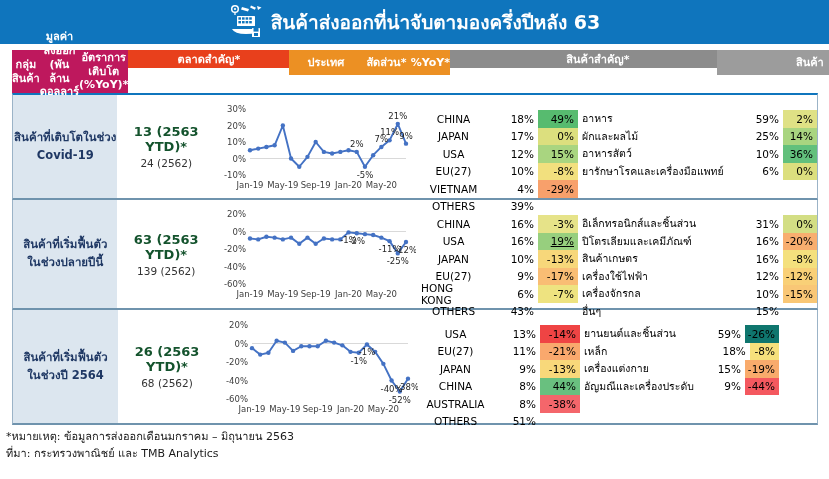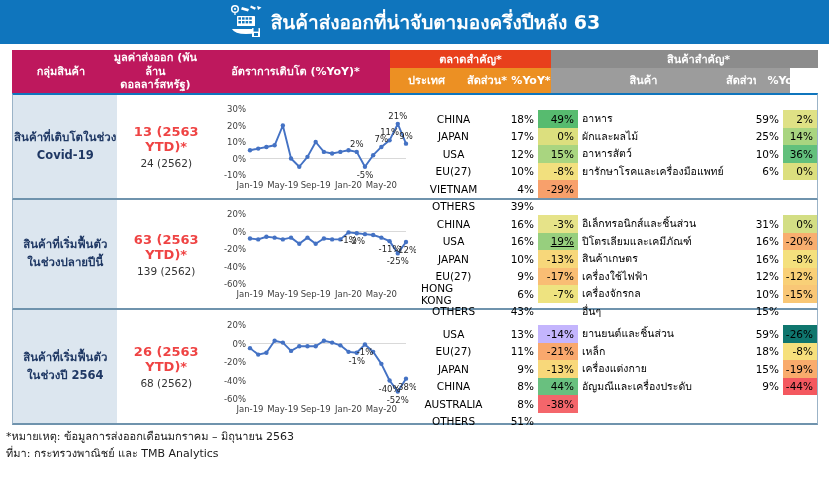--- a/index.html
+++ b/index.html
@@ -37,21 +37,21 @@
   .c-group{width:105px;}
   .c-value{width:98px;}
   .c-chart{width:203px;}
   .c-country{width:73px;}
   .c-share1{width:48px;}
   .c-yoy1{width:40px;}
   .c-product{width:157px;}
   .c-share2{width:48px;}
   .c-yoy2{width:34px;}
 
-  .hdr-split{display:flex;flex-direction:column;}
+  .hdr-split{display:flex;flex-direction:row;}
   .hdr-top{
     display:flex;align-items:center;justify-content:center;
     height:18px;color:#fff;font-size:11px;font-weight:bold;
   }
   .hdr-top.red{background:#e8401c;}
   .hdr-top.grey{background:#8c8c8c;}
   .hdr-sub{display:flex;height:25px;}
   .hdr-sub .th{height:25px;}
   .orange{background:#ec9023;}
   .grey{background:#9c9c9c;padding-left:28px;}
@@ -69,21 +69,21 @@
   .r2{height:110px;}
   .r3{height:115px;}
 
   .cell{box-sizing:border-box;display:flex;flex-direction:column;
         align-items:center;justify-content:center;}
   .cell-group{
     background:#dce6ef;color:#1f3864;font-size:11.5px;font-weight:bold;
     line-height:1.55;text-align:center;
   }
   .cell-value{color:#000;text-align:center;}
-  .val-main{font-size:13px;font-weight:bold;color:#ef4444;}
+  .val-main{font-size:13px;font-weight:bold;color:#14532d;}
   .val-sub{font-size:10.5px;color:#333;margin-top:3px;}
 
   .cell-chart{justify-content:center;}
 
   
   .subtable{display:flex;flex-direction:column;justify-content:flex-start;
             padding-top:15px;box-sizing:border-box;height:100%;}
   .subrow{display:flex;align-items:center;height:17.5px;}
   .td{box-sizing:border-box;display:flex;align-items:center;height:17.5px;
       font-size:10.5px;color:#000;padding:0 4px;}
@@ -446,21 +446,21 @@
               <text x="66.84210526315789" y="95" text-anchor="middle" font-size="8.5" fill="#404040" font-family="&quot;DejaVu Sans&quot;,&quot;Liberation Sans&quot;,sans-serif">May-19</text>
               <text x="99.6842105263158" y="95" text-anchor="middle" font-size="8.5" fill="#404040" font-family="&quot;DejaVu Sans&quot;,&quot;Liberation Sans&quot;,sans-serif">Sep-19</text>
               <text x="132.5263157894737" y="95" text-anchor="middle" font-size="8.5" fill="#404040" font-family="&quot;DejaVu Sans&quot;,&quot;Liberation Sans&quot;,sans-serif">Jan-20</text>
               <text x="165.3684210526316" y="95" text-anchor="middle" font-size="8.5" fill="#404040" font-family="&quot;DejaVu Sans&quot;,&quot;Liberation Sans&quot;,sans-serif">May-20</text>
             </svg>
           </div>
           <div class="subtable" style="width: 161px;">
             <div class="subrow">
               <div class="td country">USA</div>
               <div class="td share">13%</div>
-              <div class="td yoy" style="background: #c4b5fd;">-14%</div>
+              <div class="td yoy" style="background: #ef4444;">-14%</div>
             </div>
             <div class="subrow">
               <div class="td country">EU(27)</div>
               <div class="td share">11%</div>
               <div class="td yoy" style="background: rgb(249, 168, 109);">-21%</div>
             </div>
             <div class="subrow">
               <div class="td country">JAPAN</div>
               <div class="td share">9%</div>
               <div class="td yoy" style="background: rgb(248, 216, 122);">-13%</div>
@@ -474,21 +474,21 @@
               <div class="td country">AUSTRALIA</div>
               <div class="td share">8%</div>
               <div class="td yoy" style="background: rgb(244, 102, 107);">-38%</div>
             </div>
             <div class="subrow">
               <div class="td country">OTHERS</div>
               <div class="td share">51%</div>
               <div class="td yoy"></div>
             </div>
           </div>
-          <div class="subtable" style="width: 239px;">
+          <div class="subtable" style="width: 199px;">
             <div class="subrow">
               <div class="td product">ยานยนต์และชิ้นส่วน</div>
               <div class="td share2">59%</div>
               <div class="td yoy2" style="background: #0f766e;">-26%</div>
             </div>
             <div class="subrow">
               <div class="td product">เหล็ก</div>
               <div class="td share2">18%</div>
               <div class="td yoy2" style="background: rgb(246, 224, 124);">-8%</div>
             </div>

